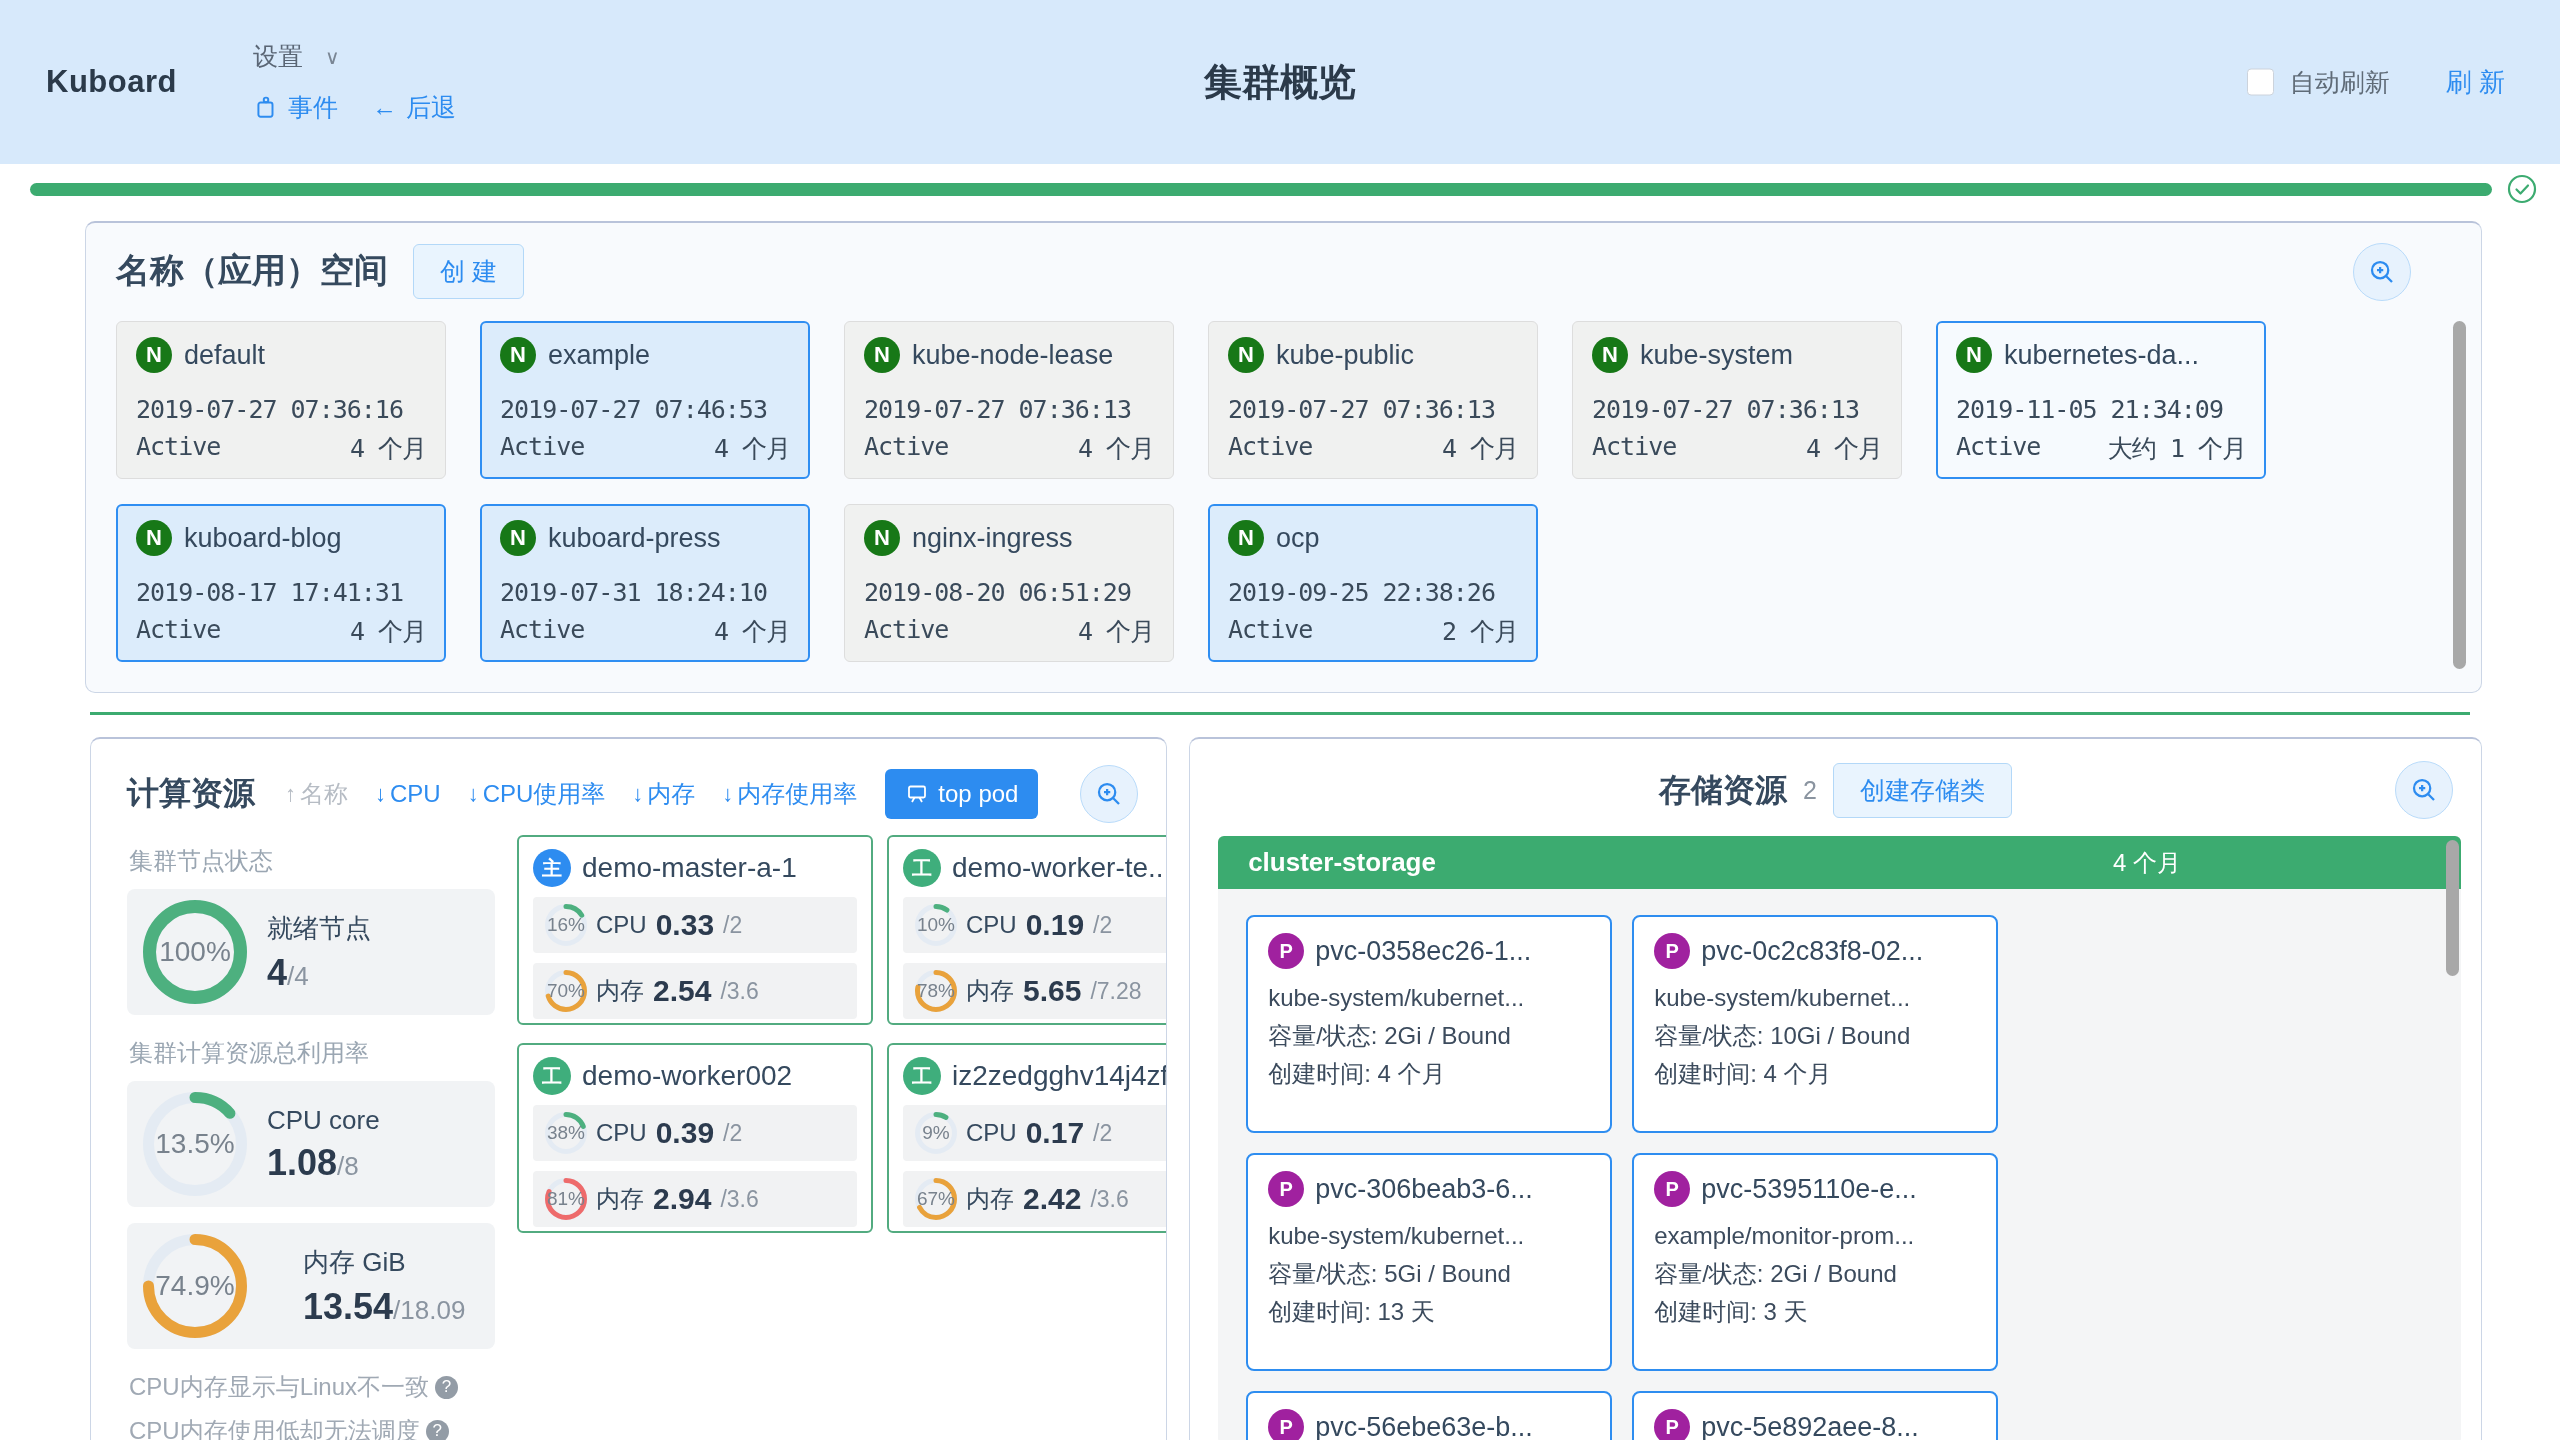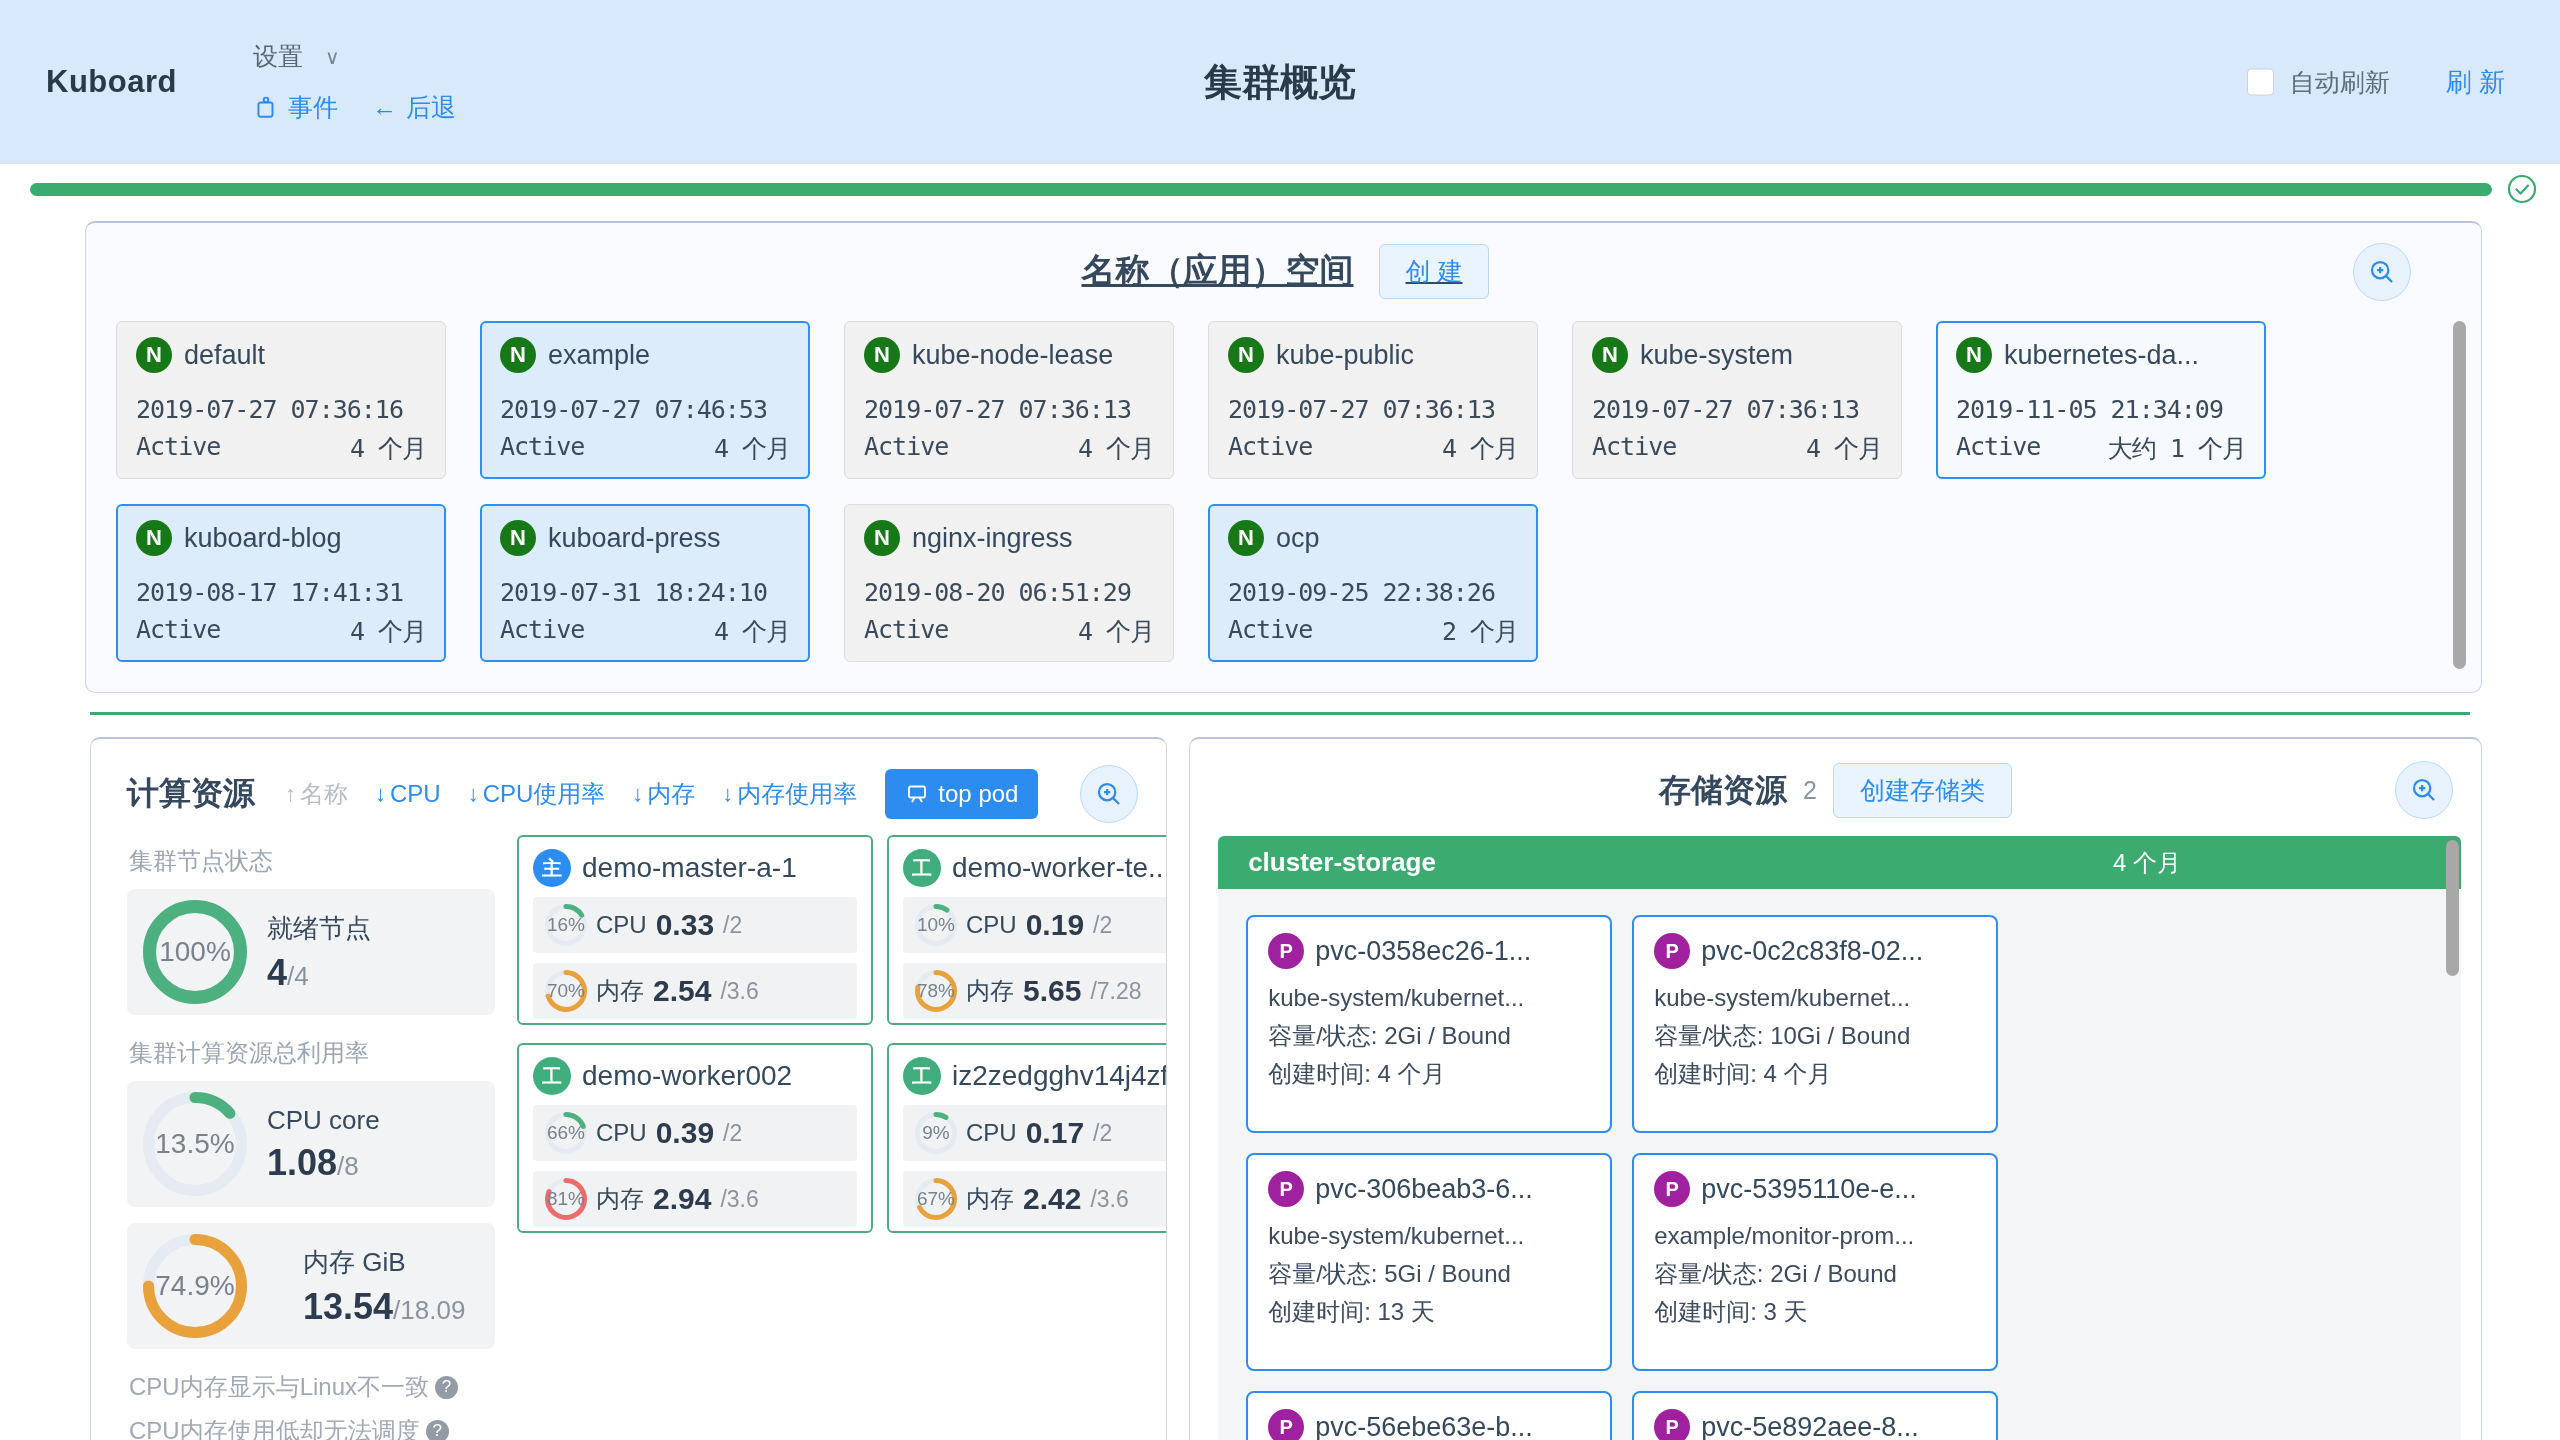--- a/index.html
+++ b/index.html
@@ -28,21 +28,21 @@
   .check-icon { margin-left:14px; display:flex; }
 
   
   .panel { border:1px solid #ccd6e6; border-top:2px solid #b9c3da; border-radius:10px; background:#fff;
            position:relative; }
   .zoom-btn { position:absolute; width:58px; height:58px; border-radius:50%; background:#e7f2fd;
               border:1px solid #b9dbfa; display:flex; align-items:center; justify-content:center; cursor:pointer; }
 
   
   .ns-panel { margin:16px 78px 0 85px; height:472px; background:#f8fafd; padding:18px 26px 0 30px; }
-  .ns-title-row { display:flex; justify-content:center; align-items:center; gap:25px; height:60px; margin-bottom:20px;text-decoration:underline; }
+  .ns-title-row { display:flex; justify-content:flex-start; align-items:center; gap:25px; height:60px; margin-bottom:20px; }
   .ns-title { font-size:34px; font-weight:700; color:#35495e; }
   .btn-light { font-size:25px; color:#2d8cf0; background:#e9f4fe; border:1px solid #b3d8f8;
                border-radius:6px; padding:10px 26px; cursor:pointer; white-space:nowrap; }
   .ns-zoom { right:70px; top:20px; }
   .ns-cards { display:flex; flex-wrap:wrap; gap:25px 34px; }
   .ns-card { width:330px; height:158px; border-radius:6px; padding:14px 18px; cursor:pointer; }
   .ns-card.gray  { background:#f0f1f0; border:1px solid #dddddd; padding:15px 19px; }
   .ns-card.blue  { background:#dcecfb; border:2px solid #2f8ef2; }
   .ns-card.light { background:#f6fafe; border:2px solid #2f8ef2; }
   .card-head { display:flex; align-items:center; gap:12px; margin-bottom:22px; }
@@ -478,21 +478,21 @@
           <div class="node-head">
             <span class="badge role-badge worker">工</span>
             <span class="node-name">demo-worker002</span>
           </div>
           <div class="node-stat">
             <div class="ring ring-sm">
                 <svg width="42" height="42" viewBox="0 0 42 42">
                   <circle cx="21" cy="21" r="18.5" fill="none" stroke="#e4ebf3" stroke-width="5"></circle>
                   <circle cx="21" cy="21" r="18.5" fill="none" stroke="#4db07f" stroke-width="5" stroke-linecap="round" stroke-dasharray="22.085396354736243 116.23892818282235" transform="rotate(-90 21 21)"></circle>
                 </svg>
-              <span class="ring-pct">66%</span>
+              <span class="ring-pct">38%</span>
             </div>
             <span class="stat-label">CPU</span>
             <span class="stat-value">0.39</span>
             <span class="stat-total">/2</span>
           </div>
           <div class="node-stat">
             <div class="ring ring-sm">
                 <svg width="42" height="42" viewBox="0 0 42 42">
                   <circle cx="21" cy="21" r="18.5" fill="none" stroke="#e4ebf3" stroke-width="5"></circle>
                   <circle cx="21" cy="21" r="18.5" fill="none" stroke="#ee6b6b" stroke-width="5" stroke-linecap="round" stroke-dasharray="94.1535318280861 116.23892818282235" transform="rotate(-90 21 21)"></circle>

